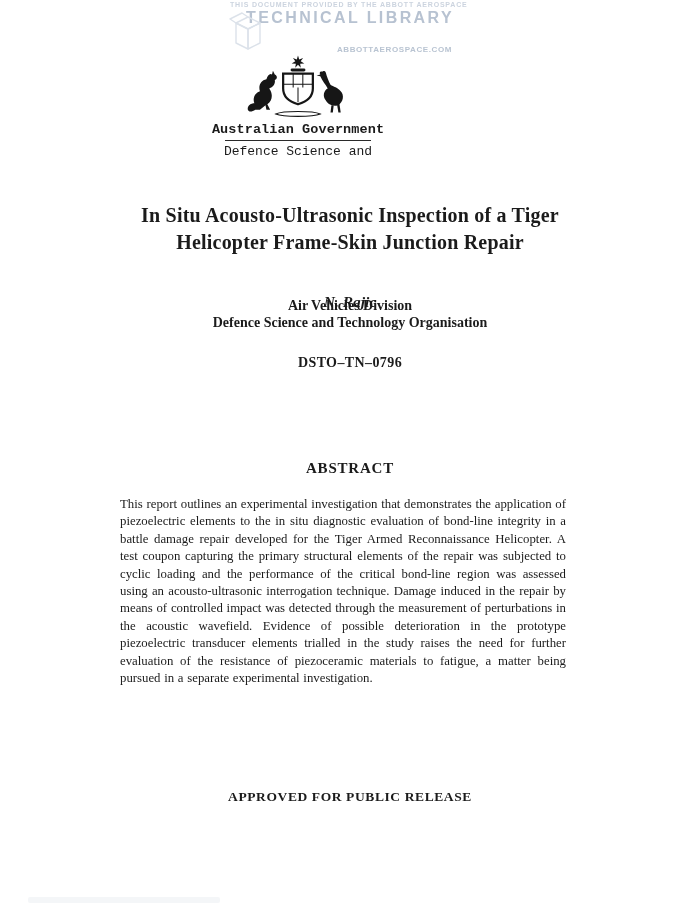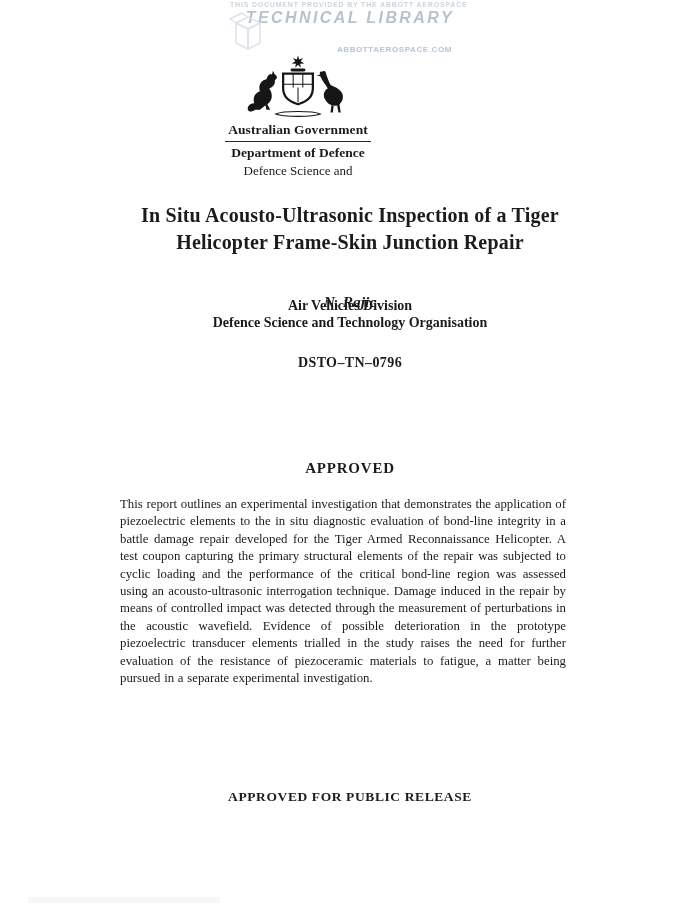--- a/index.html
+++ b/index.html
@@ -20,31 +20,32 @@
     text-align:right;
     user-select:none;
   }
   .wm-cube { position:absolute; left:-2px; top:7px; }
   .wm-line1 {
     font-size:7px; font-weight:bold; letter-spacing:0.8px;
     color:#ccd4df; white-space:nowrap;
   }
   .wm-line2 {
     font-size:16px; font-weight:bold; letter-spacing:2.4px;
-    color:#b7c2d1; white-space:nowrap; margin-top:1px;font-style:italic;
+    color:#b7c2d1; white-space:nowrap; margin-top:1px;
   }
   .wm-line3 {
     font-size:8px; font-weight:bold; letter-spacing:0.6px;
     color:#b9c4d2; white-space:nowrap; margin-top:18px; padding-right:2px;
   }
 
   
   .crest {
     position:absolute; top:55px; left:0; width:596px;
     text-align:center;
+    font-family:Liberation Mono, monospace;
   }
   .crest svg { display:block; margin:0 auto; }
   .crest-gov {
     font-size:13.5px; font-weight:bold; margin-top:2px; letter-spacing:0.1px;
   }
   .crest-rule {
     width:146px; height:0; border-top:1.2px solid #2a2a2a;
     margin:3px auto 3px auto;
   }
   .crest-dept { font-size:13.5px; font-weight:bold; }
@@ -107,40 +108,39 @@
       <g fill="none" stroke="#161616">
 
         <path d="M44,20 h32 v16 c0,9 -7.5,14.5 -16,17 c-8.5,-2.5 -16,-8 -16,-17 z" stroke-width="2.4"></path>
         <path d="M44,31.5 h32 M54.8,20 v15 M65.2,20 v15 M60,35 v16" stroke-width="1.1"></path>
 
         <path d="M36,63.5 C44,60 76,60 84,63.5 C76,67 44,67 36,63.5 Z" stroke-width="1.2"></path>
       </g>
     </svg>
     <div class="crest-gov">Australian Government</div>
     <div class="crest-rule"></div>
-    <div class="crest-dept">Department of Defence</div>
     <div class="crest-org">
       <div>Defence Science and</div>
     </div>
   </div>
 
   <h1 class="band title">
     <div>In Situ Acousto-Ultrasonic Inspection of a Tiger</div>
     <div>Helicopter Frame-Skin Junction Repair</div>
   </h1>
 
   <div class="band author">N. Rajic</div>
 
   <div class="band division">
     <div>Air Vehicles Division</div>
     <div>Defence Science and Technology Organisation</div>
   </div>
 
   <div class="band report-number">DSTO–TN–0796</div>
 
-  <div class="band abstract-heading">APPROVED</div>
+  <div class="band abstract-heading">ABSTRACT</div>
   <p class="abstract-body">This report outlines an experimental investigation that demonstrates the application of piezoelectric elements to the in situ diagnostic evaluation of bond-line integrity in a battle damage repair developed for the Tiger Armed Reconnaissance Helicopter. A test coupon capturing the primary structural elements of the repair was subjected to cyclic loading and the performance of the critical bond-line region was assessed using an acousto-ultrasonic interrogation technique. Damage induced in the repair by means of controlled impact was detected through the measurement of perturbations in the acoustic wavefield. Evidence of possible deterioration in the prototype piezoelectric transducer elements trialled in the study raises the need for further evaluation of the resistance of piezoceramic materials to fatigue, a matter being pursued in a separate experimental investigation.</p>
 
   <div class="band release">APPROVED FOR PUBLIC RELEASE</div>
 
   <div class="scan-artifact"></div>
 
 </div>
 
 </body></html>

